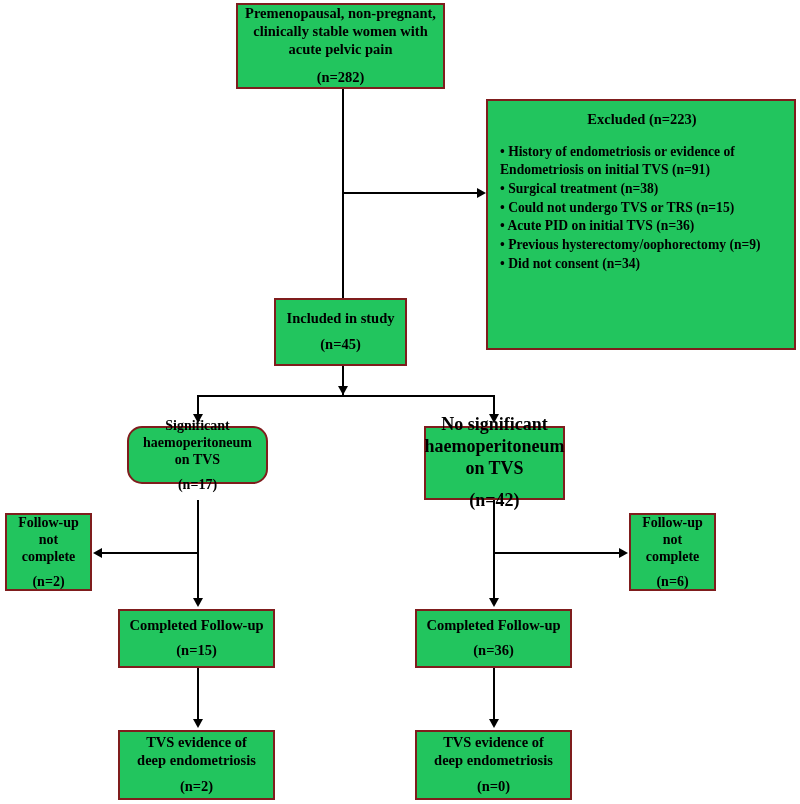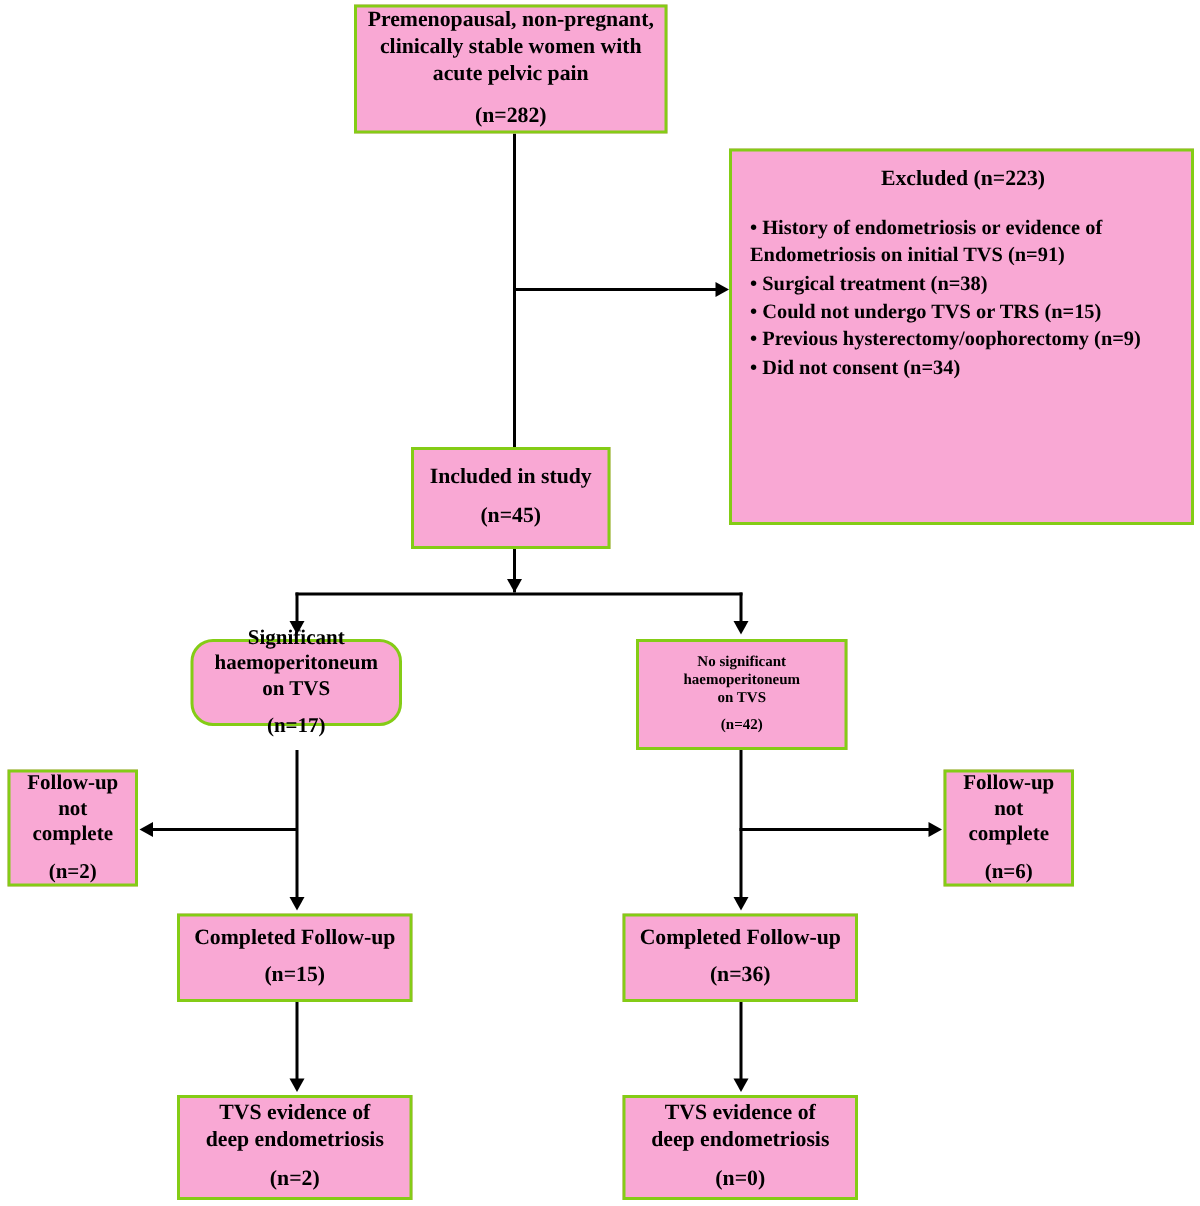--- a/index.html
+++ b/index.html
@@ -11,22 +11,22 @@
     position: relative;
     width: 800px;
     height: 804px;
     background: #ffffff;
     font-family: "Liberation Serif", "DejaVu Serif", serif;
     overflow: hidden;
   }
   .box {
     position: absolute;
     box-sizing: border-box;
-    border: 2px solid #84cc16;
-    background: #f9a8d4;
+    border: 2px solid #7f1d1d;
+    background: #22c55e;
     display: flex;
     flex-direction: column;
     align-items: center;
     justify-content: center;
     text-align: center;
     font-weight: bold;
     color: #000000;
     line-height: 1.22;
     z-index: 3;
   }
@@ -47,21 +47,21 @@
     font-size: 14.5px; margin-bottom: 14px;
   }
   #box-excluded .ex-item {
     display: block; text-align: left; font-weight: bold;
     line-height: 1.30; margin-bottom: 1px;
   }
 
   #box-included { left: 274px; top: 298px; width: 133px; height: 68px; font-size: 14.5px; }
 
   #box-sig    { left: 127px; top: 426px; width: 141px; height: 58px; font-size: 14px; border-radius: 15px; }
-  #box-nosig  { left: 424px; top: 426px; width: 141px; height: 74px; font-size: 10px; }
+  #box-nosig  { left: 424px; top: 426px; width: 141px; height: 74px; font-size: 18px; }
 
   #box-fu-left  { left: 5px;   top: 513px; width: 87px; height: 78px; font-size: 14px; }
   #box-fu-right { left: 629px; top: 513px; width: 87px; height: 78px; font-size: 14px; }
 
   #box-comp-left  { left: 118px; top: 609px; width: 157px; height: 59px; font-size: 14.5px; }
   #box-comp-right { left: 415px; top: 609px; width: 157px; height: 59px; font-size: 14.5px; }
 
   #box-tvs-left  { left: 118px; top: 730px; width: 157px; height: 70px; font-size: 14.5px; }
   #box-tvs-right { left: 415px; top: 730px; width: 157px; height: 70px; font-size: 14.5px; }
 
@@ -140,20 +140,21 @@
     <span class="line">acute pelvic pain</span>
     <span class="nline">(n=282)</span>
   </div>
 
   <div class="box" id="box-excluded">
     <span class="ex-title">Excluded (n=223)</span>
     <span class="ex-item">• History of endometriosis or evidence of</span>
     <span class="ex-item">Endometriosis on initial TVS (n=91)</span>
     <span class="ex-item">• Surgical treatment (n=38)</span>
     <span class="ex-item">• Could not undergo TVS or TRS (n=15)</span>
+    <span class="ex-item">• Acute PID on initial TVS (n=36)</span>
     <span class="ex-item">• Previous hysterectomy/oophorectomy (n=9)</span>
     <span class="ex-item">• Did not consent (n=34)</span>
   </div>
 
   <div class="box" id="box-included">
     <span class="line">Included in study</span>
     <span class="nline">(n=45)</span>
   </div>
 
   <div class="box" id="box-sig">

